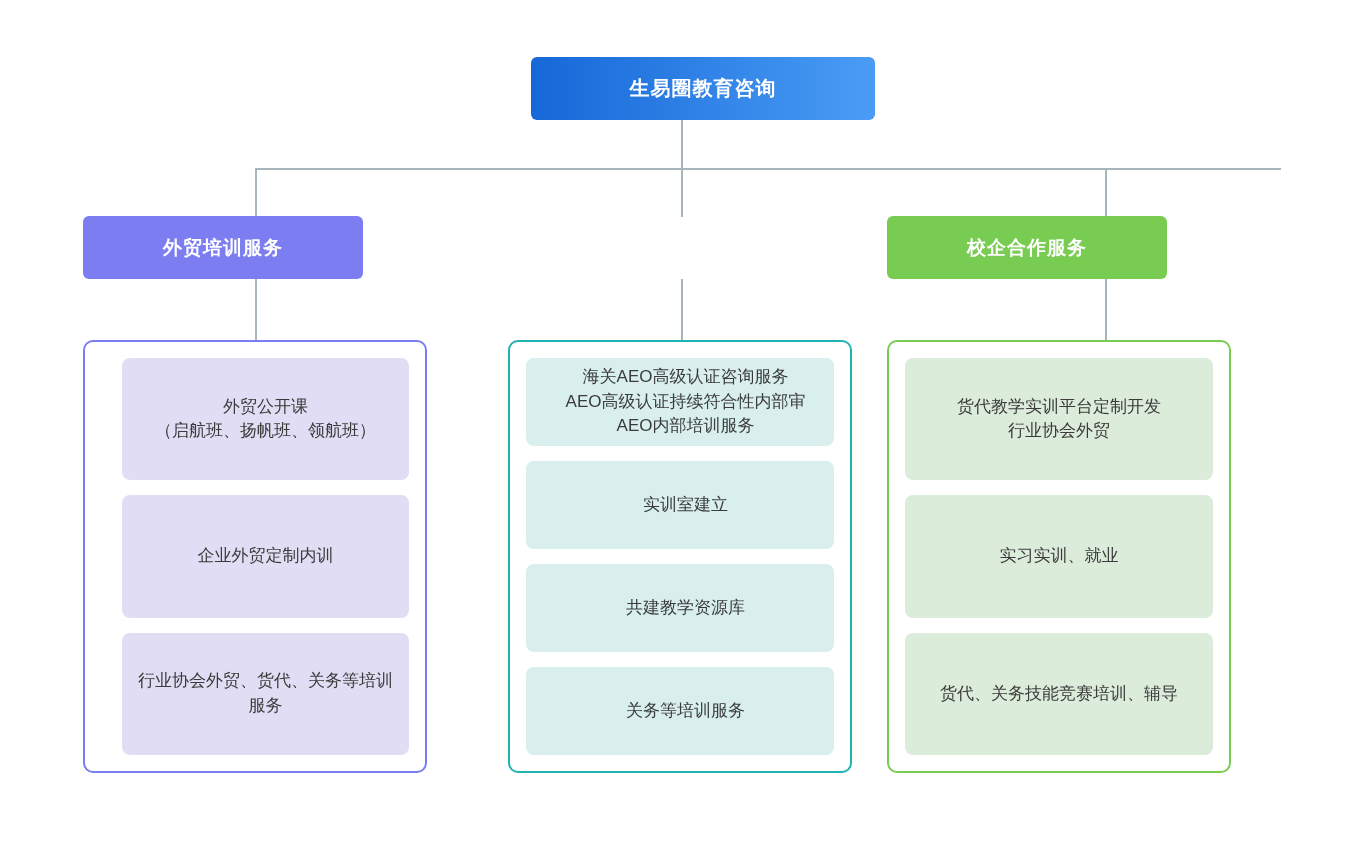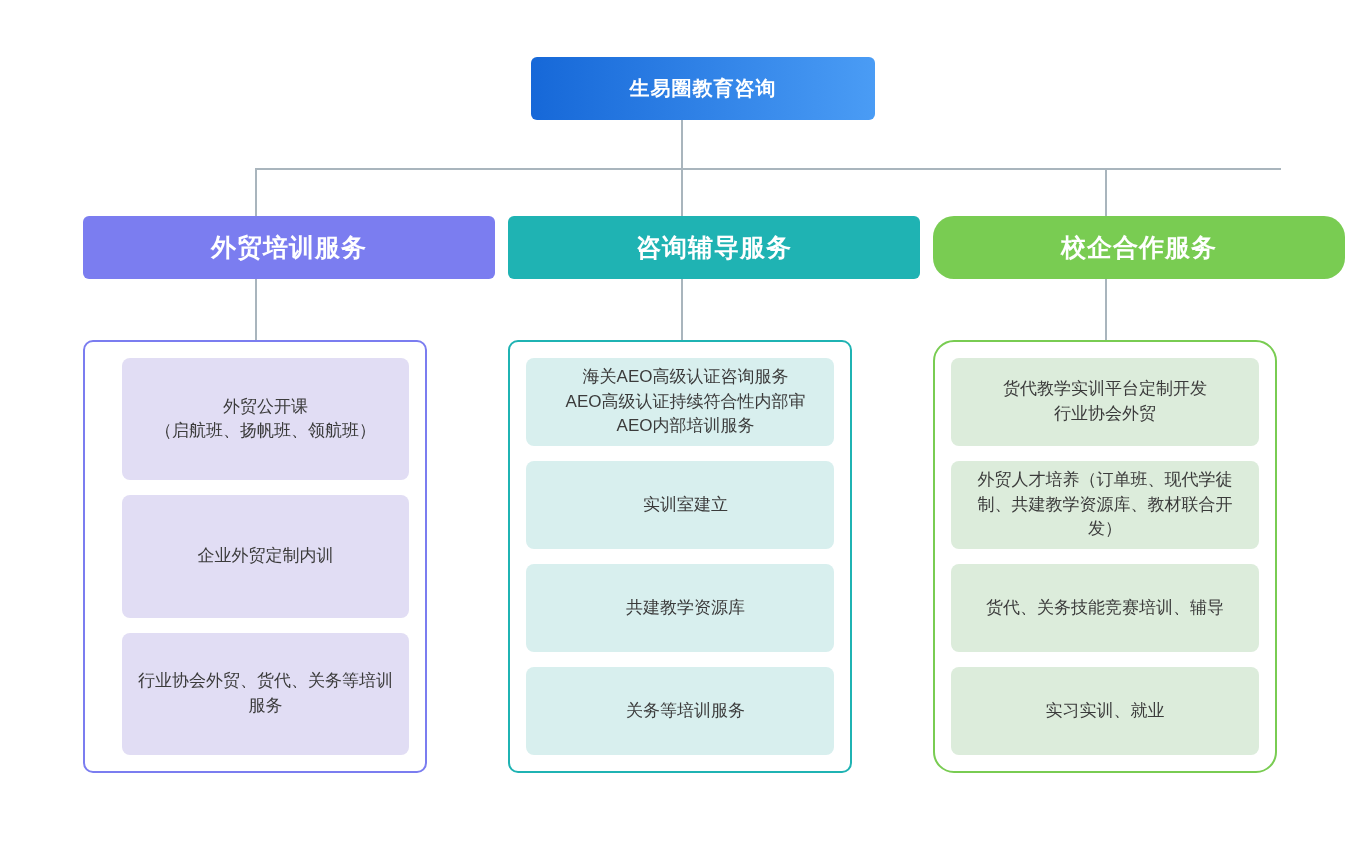--- a/index.html
+++ b/index.html
@@ -44,28 +44,28 @@
     font-size: 20px;
     font-weight: bold;
     letter-spacing: 1px;
     margin-left: 21px;
   }
 
   
   .cat-header {
     position: absolute;
     top: 216px;
-    width: 412px;
+    width: 280px;
     height: 63px;
     border-radius: 6px;
     display: flex;
     align-items: center;
     justify-content: center;
     color: #ffffff;
-    font-size: 25px;
+    font-size: 19px;
     font-weight: bold;
     letter-spacing: 1px;
   }
 
   
   .cat-box {
     position: absolute;
     top: 340px;
     width: 344px;
     height: 433px;
@@ -90,21 +90,21 @@
     line-height: 1.45;
     color: #3b3b3b;
     padding: 4px 10px;
     box-sizing: border-box;
     white-space: pre-line;
   }
 
   
   .col-0 { left: 83px; }
   .col-1 { left: 508px; }
-  .col-2 { left: 933px; border-radius: 21px; }
+  .col-2 { left: 887px; }
 
   
   .c-purple-head { background: #7b7df0; }
   .c-teal-head   { background: #1fb3b3; }
   .c-green-head  { background: #79cc52; }
 
   .c-purple-box  { border-color: #7b7df0; padding-left: 37px; }
   .c-teal-box    { border-color: #1fb3b3; }
   .c-green-box   { border-color: #79cc52; }
 
@@ -134,36 +134,32 @@
   <div class="cat-header col-0 c-purple-head">
     <span>外贸培训服务</span>
   </div>
   <div class="cat-box col-0 c-purple-box">
     <div class="leaf c-purple-leaf">外贸公开课
 （启航班、扬帆班、领航班）</div>
     <div class="leaf c-purple-leaf">企业外贸定制内训</div>
     <div class="leaf c-purple-leaf">行业协会外贸、货代、关务等培训服务</div>
   </div>
 
-  <div class="cat-header col-1 c-teal-head">
-    <span>咨询辅导服务</span>
-  </div>
   <div class="cat-box col-1 c-teal-box">
     <div class="leaf c-teal-leaf">海关AEO高级认证咨询服务
 AEO高级认证持续符合性内部审
 AEO内部培训服务</div>
     <div class="leaf c-teal-leaf">实训室建立</div>
     <div class="leaf c-teal-leaf">共建教学资源库</div>
     <div class="leaf c-teal-leaf">关务等培训服务</div>
   </div>
 
   <div class="cat-header col-2 c-green-head">
     <span>校企合作服务</span>
   </div>
   <div class="cat-box col-2 c-green-box">
     <div class="leaf c-green-leaf">货代教学实训平台定制开发
 行业协会外贸</div>
-    <div class="leaf c-green-leaf">外贸人才培养（订单班、现代学徒制、共建教学资源库、教材联合开发）</div>
+    <div class="leaf c-green-leaf">实习实训、就业</div>
     <div class="leaf c-green-leaf">货代、关务技能竞赛培训、辅导</div>
-    <div class="leaf c-green-leaf">实习实训、就业</div>
   </div>
 
 </div>
 
 </body></html>

